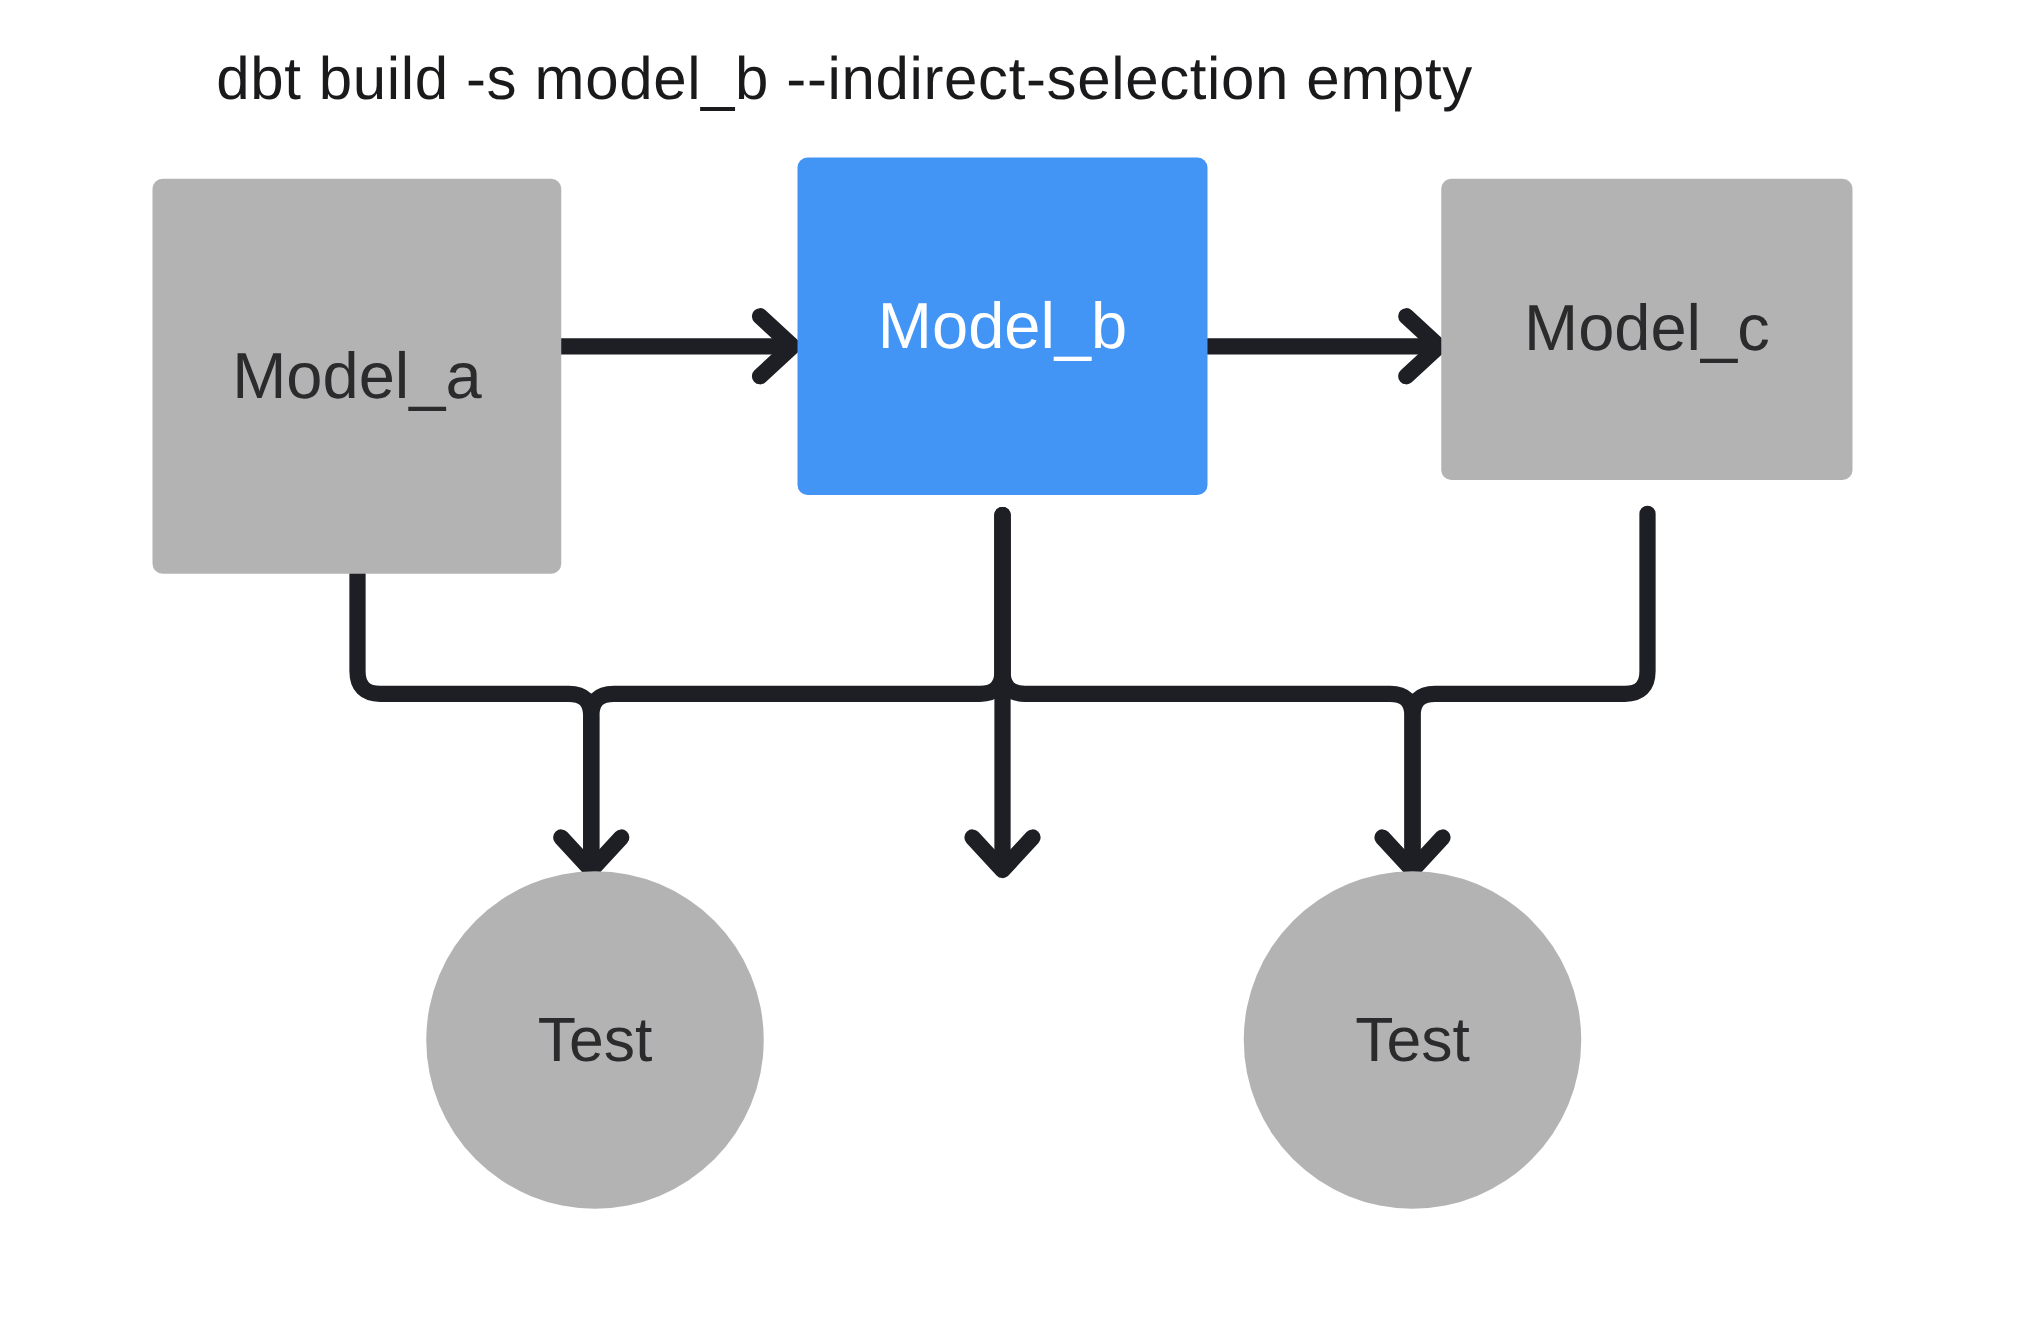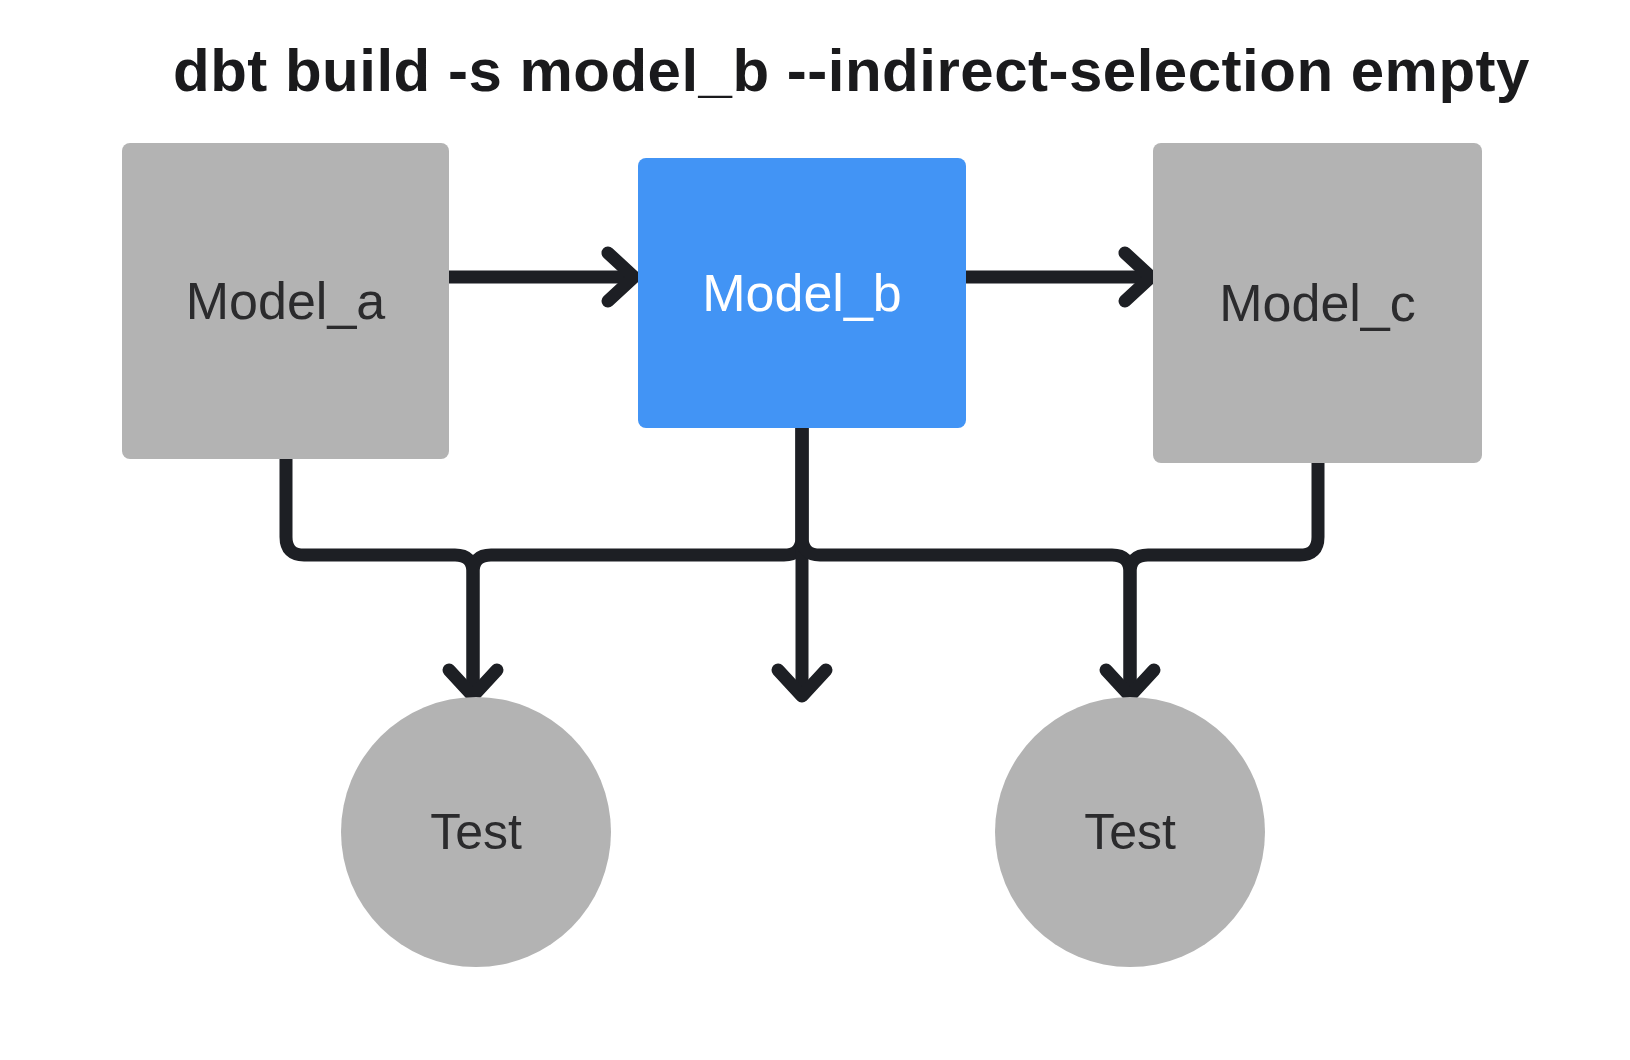--- a/index.html
+++ b/index.html
@@ -16,22 +16,22 @@
   .canvas{
     position:relative;
     width:1630px;height:1060px;
     background:var(--background);
     overflow:hidden;
     font-family:"Liberation Sans", sans-serif;
   }
   .title{
     position:absolute;
     left:173px;top:36px;
-    font-size:60px;
-    font-weight:700;
+    font-size:48px;
+    font-weight:400;
     letter-spacing:0.5px;
     color:var(--title-color);
     white-space:nowrap;
   }
   .edges{position:absolute;left:0;top:0;}
   .edges path{
     fill:none;
     stroke:var(--edge-color);
     stroke-width:13;
     stroke-linecap:round;
@@ -90,25 +90,25 @@
 
     <path d="M449 670 L473 696 L497 670"></path>
     <path d="M778 670 L802 696 L826 670"></path>
     <path d="M1106 670 L1130 696 L1154 670"></path>
   </svg>
 
   <div class="node box" style="left:122px;top:143px;width:327px;height:316px;justify-content:center;">
     <span class="label">Model_a</span>
   </div>
 
-  <div class="node box selected" style="left:638px;top:158px;width:328px;height:270px;">
+  <div class="node box selected" style="left:638px;top:126px;width:328px;height:270px;">
     <span class="label light">Model_b</span>
   </div>
 
-  <div class="node box" style="left:1153px;top:143px;width:329px;height:320px;">
+  <div class="node box" style="left:1153px;top:143px;width:329px;height:241px;">
     <span class="label">Model_c</span>
   </div>
 
   <div class="node circle" style="left:341px;top:697px;width:270px;height:270px;">
     <span class="label two-line">
       <span>Test</span>
     </span>
   </div>
 
 

